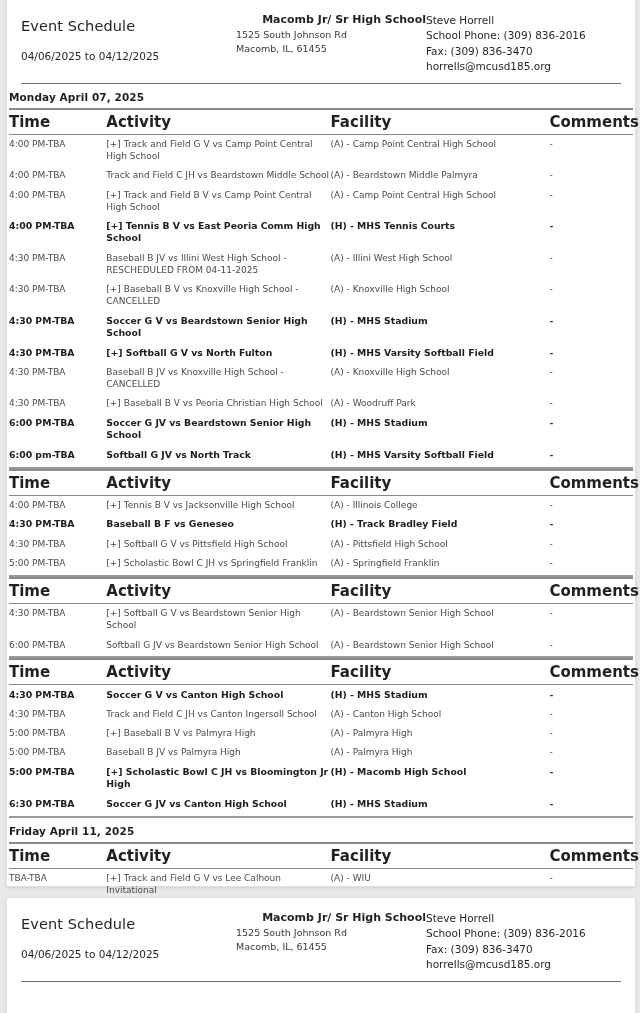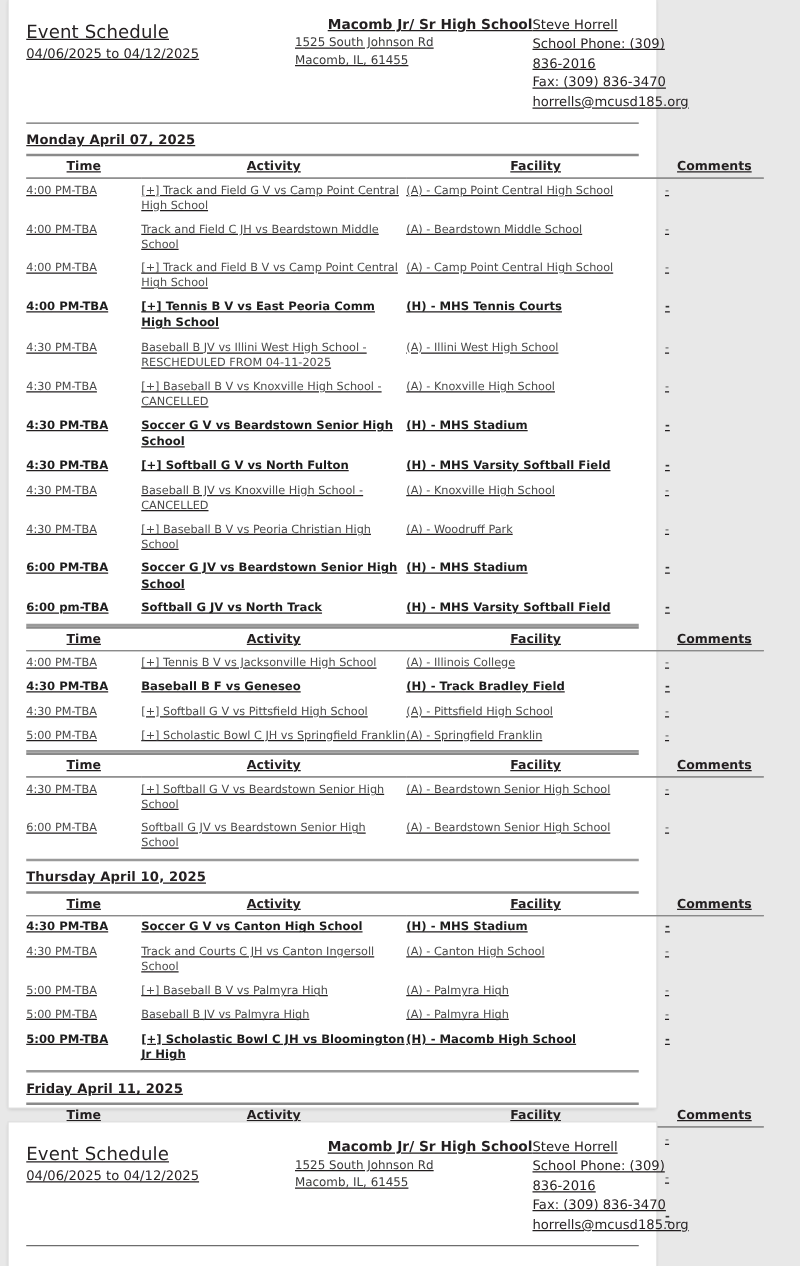--- a/index.html
+++ b/index.html
@@ -17,26 +17,25 @@
     width: 640px;
     height: 1013px;
     position: relative;
     background: #e8e8e8;
   }
 
   
   .page {
     position: absolute;
     left: 7px;
-    width: 518px;
+    width: 628px;
     background: #ffffff;
     box-shadow: 0 0 0 1px #e0e0e0, 0 1px 3px rgba(0,0,0,0.18);
     box-sizing: border-box;
     padding: 0;
-    text-decoration: underline;
   }
   #page-1 { top: 0px; height: 886px; }
   #page-2 { top: 898px; height: 115px; }
 
   .page-inner {
     padding: 13px 14px 0 14px;
   }
 
   
   .doc-header {
@@ -52,21 +51,21 @@
     font-size: 14.5px;
     font-weight: 400;
     line-height: 1.25;
     color: #231f20;
     letter-spacing: 0.1px;
   }
   .doc-daterange {
     font-size: 10.5px;
     line-height: 1.5;
     color: #231f20;
-    margin-top: 1px;
+    margin-top: 14px;
   }
   .school-name {
     font-size: 11px;
     font-weight: 700;
     line-height: 1.35;
     color: #231f20;
     text-align: right;
   }
   .school-line {
     font-size: 9.5px;
@@ -79,21 +78,21 @@
     color: #231f20;
   }
 
   .header-rule {
     height: 0;
     border-top: 1.2px solid #6d6d6d;
     margin: 0 14px 0 14px;
   }
 
   
-  .day-block { padding: 0 14px; }
+  .day-block { padding: 0 2px; }
   .day-title {
     font-size: 10.5px;
     font-weight: 700;
     color: #231f20;
     padding: 7px 0 5px 0;
     letter-spacing: 0.1px;
   }
 
   .rule-thick {
     height: 0;
@@ -104,22 +103,22 @@
     border-top: 2.2px solid #9a9a9a;
     margin-top: 2px;
   }
 
   table.sched {
     width: 100%;
     border-collapse: collapse;
     table-layout: fixed;
   }
   table.sched th {
-    text-align: center;
-    font-size: 10px;
+    text-align: left;
+    font-size: 15px;
     font-weight: 700;
     color: #231f20;
     padding: 3px 0 3px 0;
     border-bottom: 1px solid #8a8a8a;
   }
   table.sched td {
     text-align: left;
     font-size: 9px;
     color: #4a4a4a;
     padding: 3.5px 0 3.5px 0;
@@ -197,21 +196,21 @@
             <tbody>
               <tr>
                 <td class="cell-time">4:00 PM-TBA</td>
                 <td class="cell-activity">[+] Track and Field G V vs Camp Point Central High School</td>
                 <td class="cell-facility">(A) - Camp Point Central High School</td>
                 <td class="cell-comments">-</td>
               </tr>
               <tr>
                 <td class="cell-time">4:00 PM-TBA</td>
                 <td class="cell-activity">Track and Field C JH vs Beardstown Middle School</td>
-                <td class="cell-facility">(A) - Beardstown Middle School</td>
+                <td class="cell-facility">(A) - Beardstown Middle Palmyra</td>
                 <td class="cell-comments">-</td>
               </tr>
               <tr>
                 <td class="cell-time">4:00 PM-TBA</td>
                 <td class="cell-activity">[+] Track and Field B V vs Camp Point Central High School</td>
                 <td class="cell-facility">(A) - Camp Point Central High School</td>
                 <td class="cell-comments">-</td>
               </tr>
               <tr class="row-bold">
                 <td class="cell-time">4:00 PM-TBA</td>
@@ -345,21 +344,20 @@
                 <td class="cell-time">6:00 PM-TBA</td>
                 <td class="cell-activity">Softball G JV vs Beardstown Senior High School</td>
                 <td class="cell-facility">(A) - Beardstown Senior High School</td>
                 <td class="cell-comments">-</td>
               </tr>
             </tbody>
           </table>
           <div class="rule-close"></div>
         </div>
         <div class="day-block">
-          <div class="day-title">Thursday April 10, 2025</div>
           <div class="rule-thick"></div>
           <table class="sched">
             <colgroup>
               <col class="c-time">
               <col class="c-activity">
               <col class="c-facility">
               <col class="c-comments">
             </colgroup>
             <thead>
               <tr>
@@ -371,40 +369,46 @@
             </thead>
             <tbody>
               <tr class="row-bold">
                 <td class="cell-time">4:30 PM-TBA</td>
                 <td class="cell-activity">Soccer G V vs Canton High School</td>
                 <td class="cell-facility">(H) - MHS Stadium</td>
                 <td class="cell-comments">-</td>
               </tr>
               <tr>
                 <td class="cell-time">4:30 PM-TBA</td>
-                <td class="cell-activity">Track and Courts C JH vs Canton Ingersoll School</td>
+                <td class="cell-activity">Track and Field C JH vs Canton Ingersoll School</td>
                 <td class="cell-facility">(A) - Canton High School</td>
                 <td class="cell-comments">-</td>
               </tr>
               <tr>
                 <td class="cell-time">5:00 PM-TBA</td>
                 <td class="cell-activity">[+] Baseball B V vs Palmyra High</td>
                 <td class="cell-facility">(A) - Palmyra High</td>
                 <td class="cell-comments">-</td>
               </tr>
               <tr>
                 <td class="cell-time">5:00 PM-TBA</td>
                 <td class="cell-activity">Baseball B JV vs Palmyra High</td>
                 <td class="cell-facility">(A) - Palmyra High</td>
                 <td class="cell-comments">-</td>
               </tr>
               <tr class="row-bold">
                 <td class="cell-time">5:00 PM-TBA</td>
                 <td class="cell-activity">[+] Scholastic Bowl C JH vs Bloomington Jr High</td>
                 <td class="cell-facility">(H) - Macomb High School</td>
+                <td class="cell-comments">-</td>
+              </tr>
+              <tr class="row-bold">
+                <td class="cell-time">6:30 PM-TBA</td>
+                <td class="cell-activity">Soccer G JV vs Canton High School</td>
+                <td class="cell-facility">(H) - MHS Stadium</td>
                 <td class="cell-comments">-</td>
               </tr>
             </tbody>
           </table>
           <div class="rule-close"></div>
         </div>
         <div class="day-block">
           <div class="day-title">Friday April 11, 2025</div>
           <div class="rule-thick"></div>
           <table class="sched">

